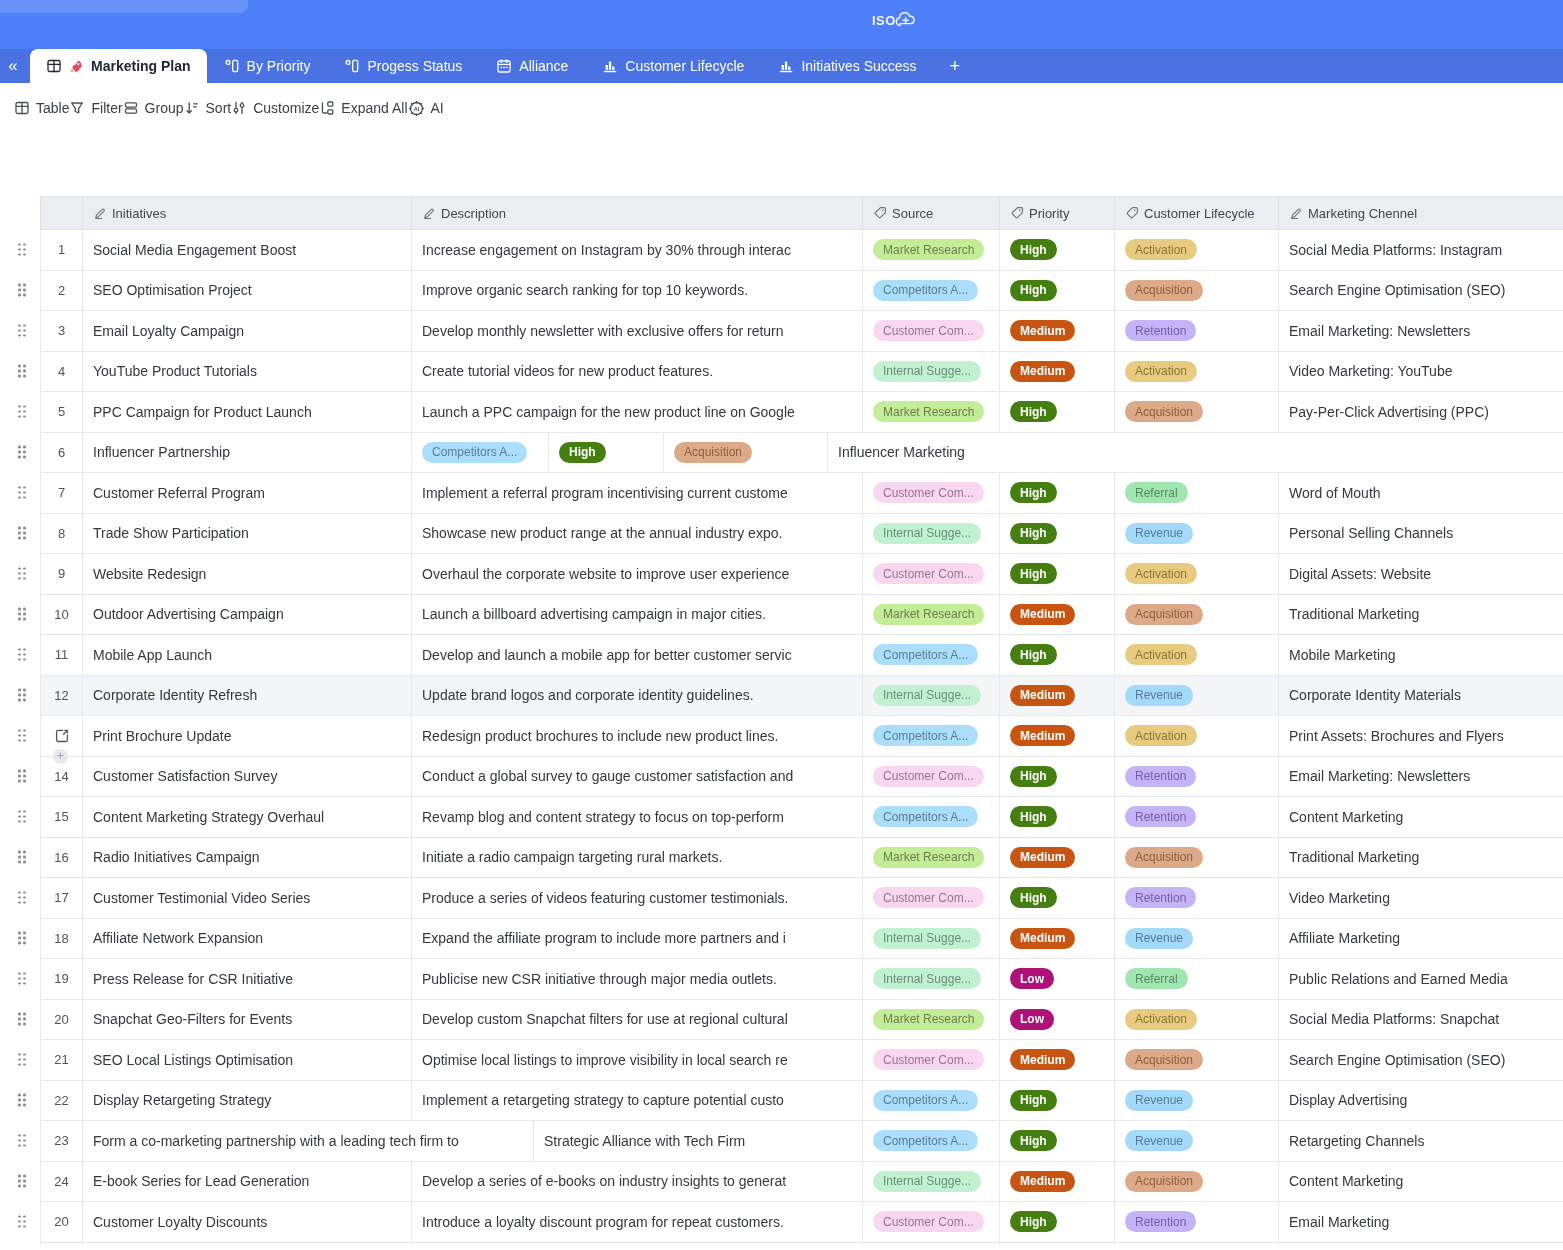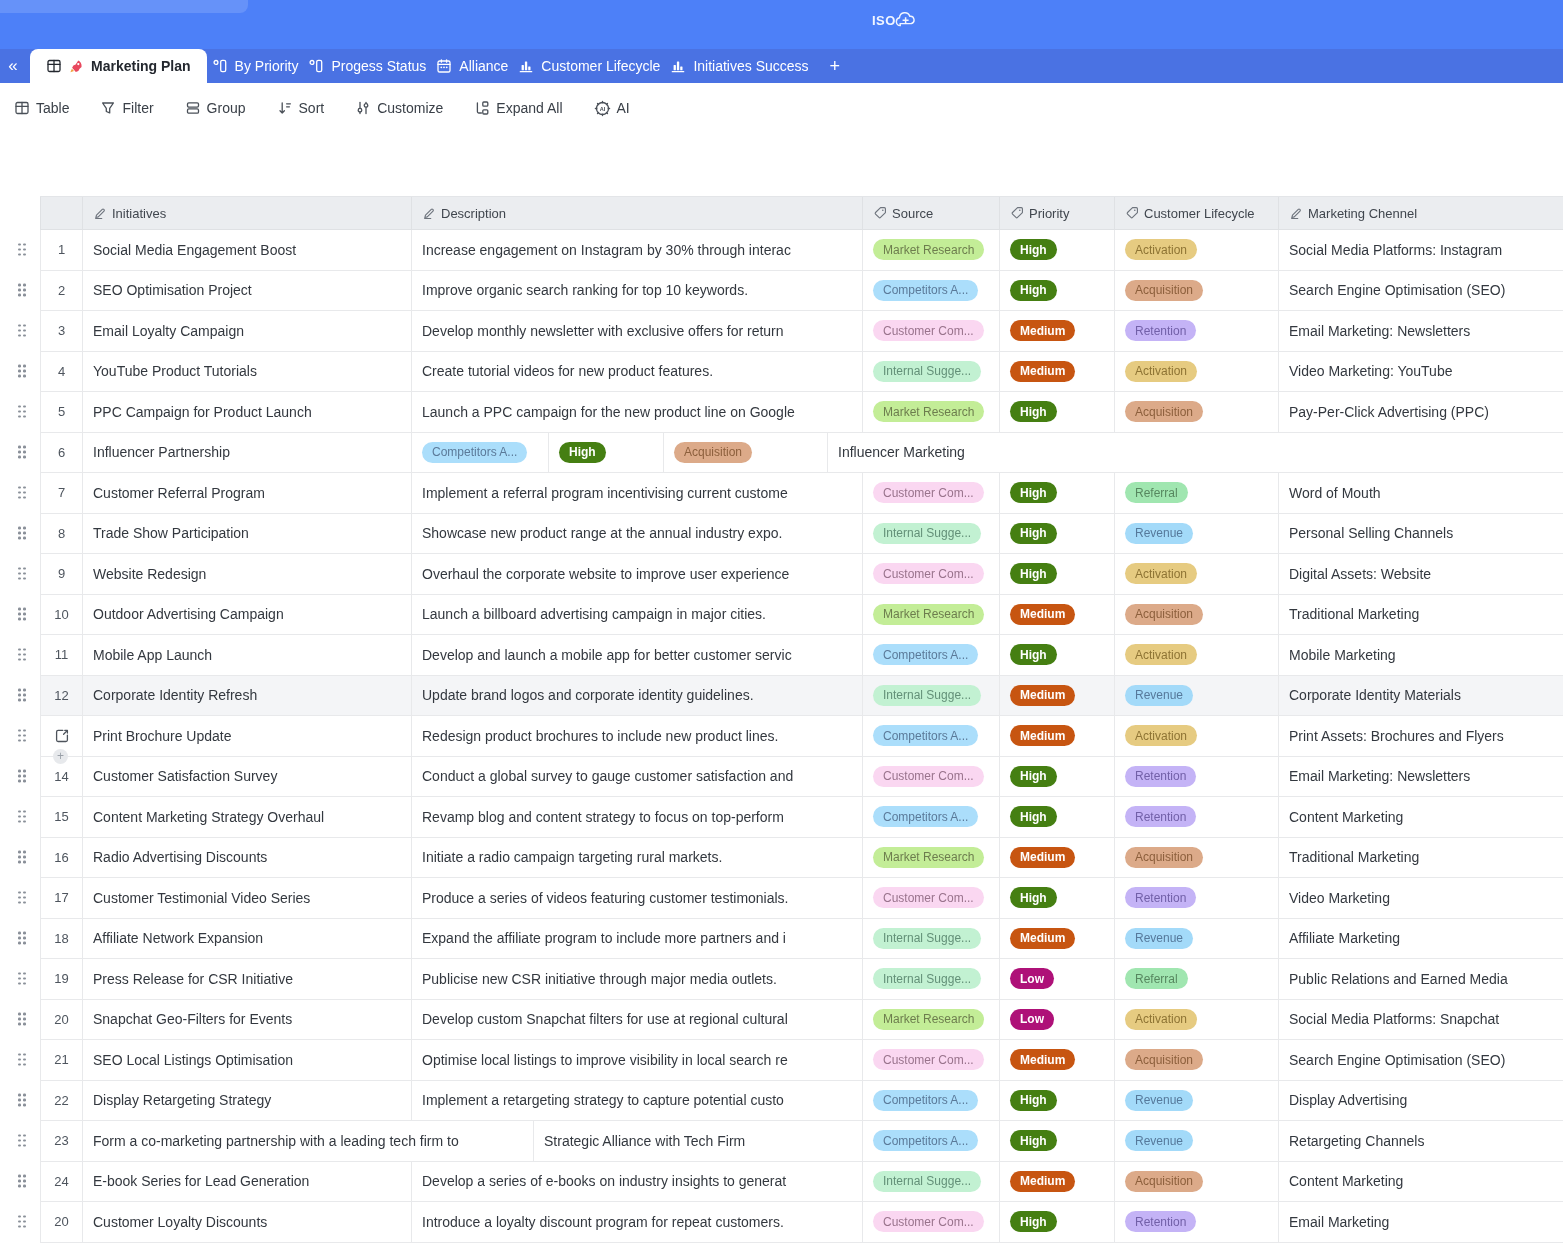--- a/index.html
+++ b/index.html
@@ -11,30 +11,30 @@
   .topbar-glare { position:absolute; left:0; top:0; width:248px; height:13px;
     background:rgba(255,255,255,.14); border-radius:0 0 8px 0; }
   .logo { position:absolute; left:872px; top:12px; display:flex; align-items:center;
     color:rgba(255,255,255,.92); font-size:13px; font-weight:bold; letter-spacing:.5px; }
   .logo svg { margin-left:-2px; }
 
   .tabbar { height:34px; background:#4a72e3; display:flex; align-items:stretch; }
   .collapse { width:26px; display:flex; align-items:center; justify-content:center;
     color:#fff; font-size:17px; cursor:pointer; }
   .tabs { display:flex; align-items:stretch; }
-  .tab { display:flex; align-items:center; gap:7px; padding:0 5px; color:#fff;
+  .tab { display:flex; align-items:center; gap:7px; padding:0 17px; color:#fff;
     font-size:14px; cursor:pointer; white-space:nowrap; }
   .tab.active { background:#fff; color:#23272e; border-radius:8px 8px 0 0;
     margin-left:4px; padding:0 16px; font-weight:700; }
   .tab .ic { display:inline-flex; }
   .add-tab { display:flex; align-items:center; padding:0 16px; color:#fff;
     font-size:18px; cursor:pointer; }
 
   
-  .toolbar { height:50px; display:flex; align-items:center; gap:31px;
+  .toolbar { height:50px; display:flex; align-items:center; 
     padding-left:14px; background:#fff; }
   .tool { display:flex; align-items:center; gap:6px; color:#3a4048; font-size:14px;
     cursor:pointer; white-space:nowrap; }
   .tool .ic { color:#4a5058; display:inline-flex; }
 
   
   .grid { margin:63px 0 0 40px; width:1523px; }
   .thead { display:flex; height:34px; background:#ebedf0; border-top:1px solid #e3e5e8;
     border-bottom:1px solid #dfe1e4; }
   .hcell { display:flex; align-items:center; gap:5px; padding-left:10px;
@@ -768,21 +768,21 @@
           <i></i>
           <i></i>
           <i></i>
           <i></i>
           <i></i>
         </span>
         <div class="cell c-num">
           <span>16</span>
         </div>
         <div class="cell c-init">
-          <span class="cell-text">Radio Advertising Discounts</span>
+          <span class="cell-text">Radio Initiatives Campaign</span>
         </div>
         <div class="cell c-desc">
           <span class="cell-text">Initiate a radio campaign targeting rural markets.</span>
         </div>
         <div class="cell c-src">
           <span class="pill" style="background: rgb(195, 237, 151); color: rgb(109, 125, 78);">Market Research</span>
         </div>
         <div class="cell c-pri">
           <span class="pill b" style="background: rgb(199, 85, 17); color: rgb(255, 255, 255);">Medium</span>
         </div>

